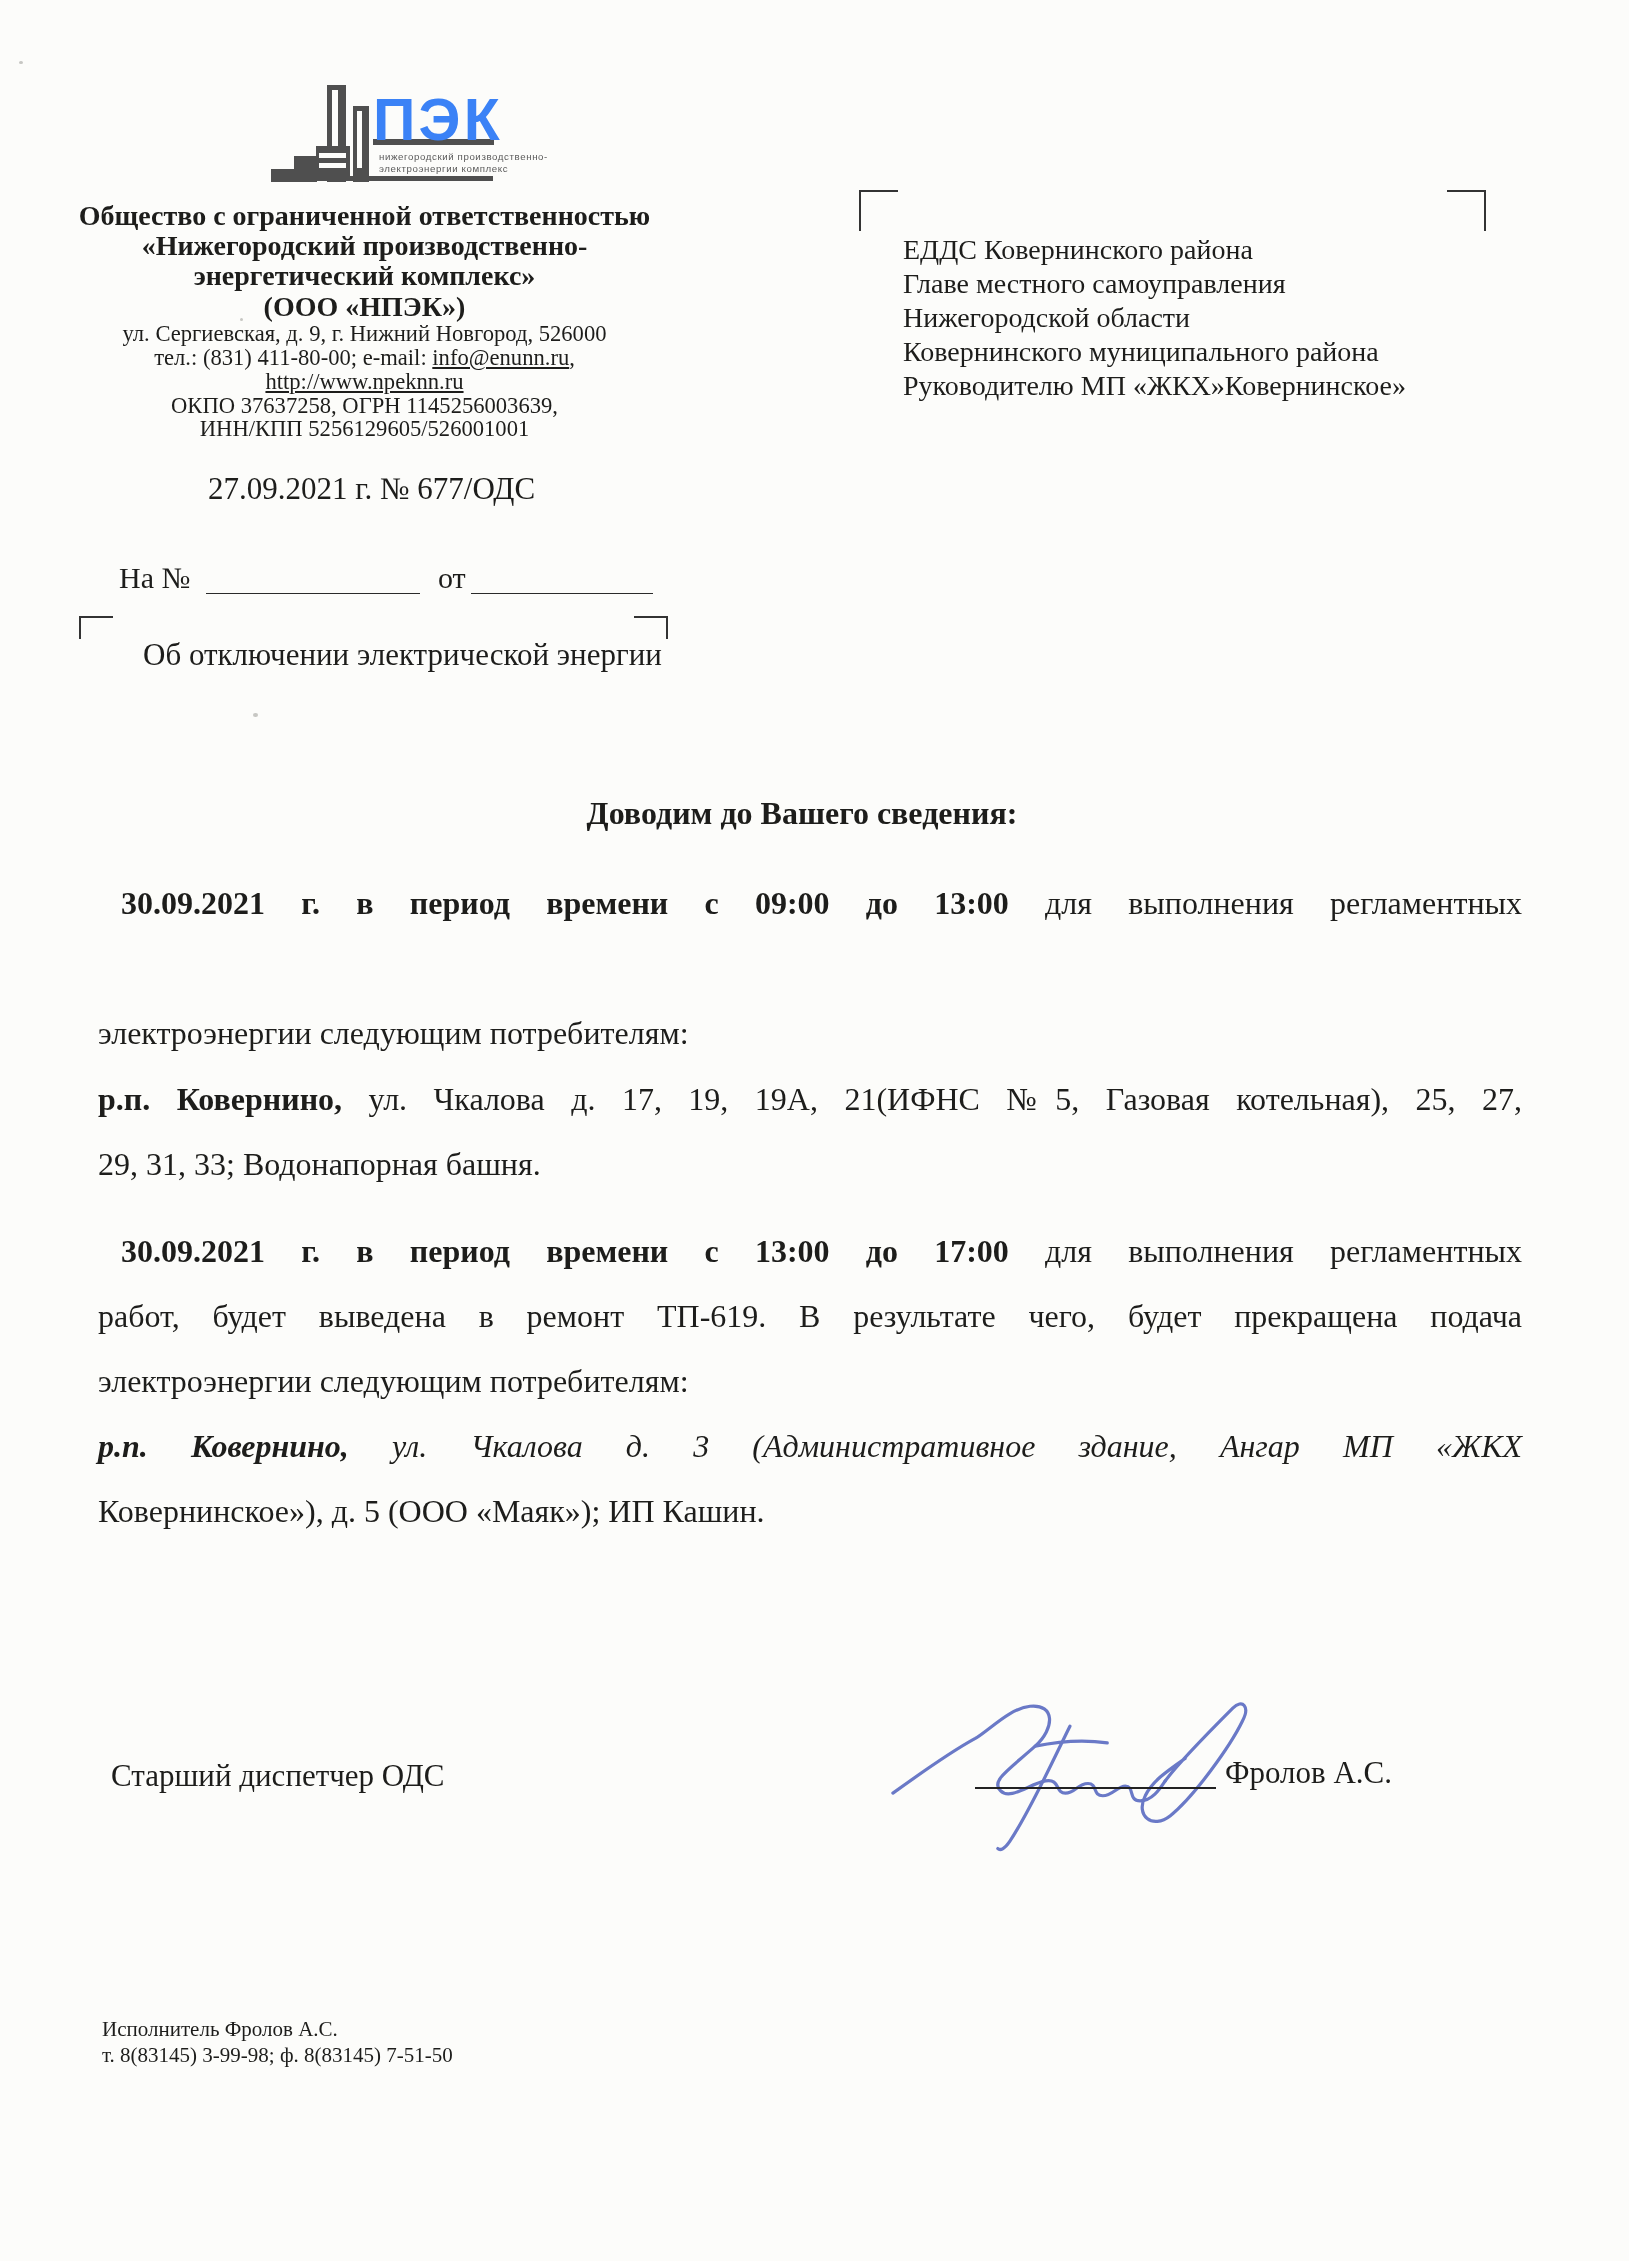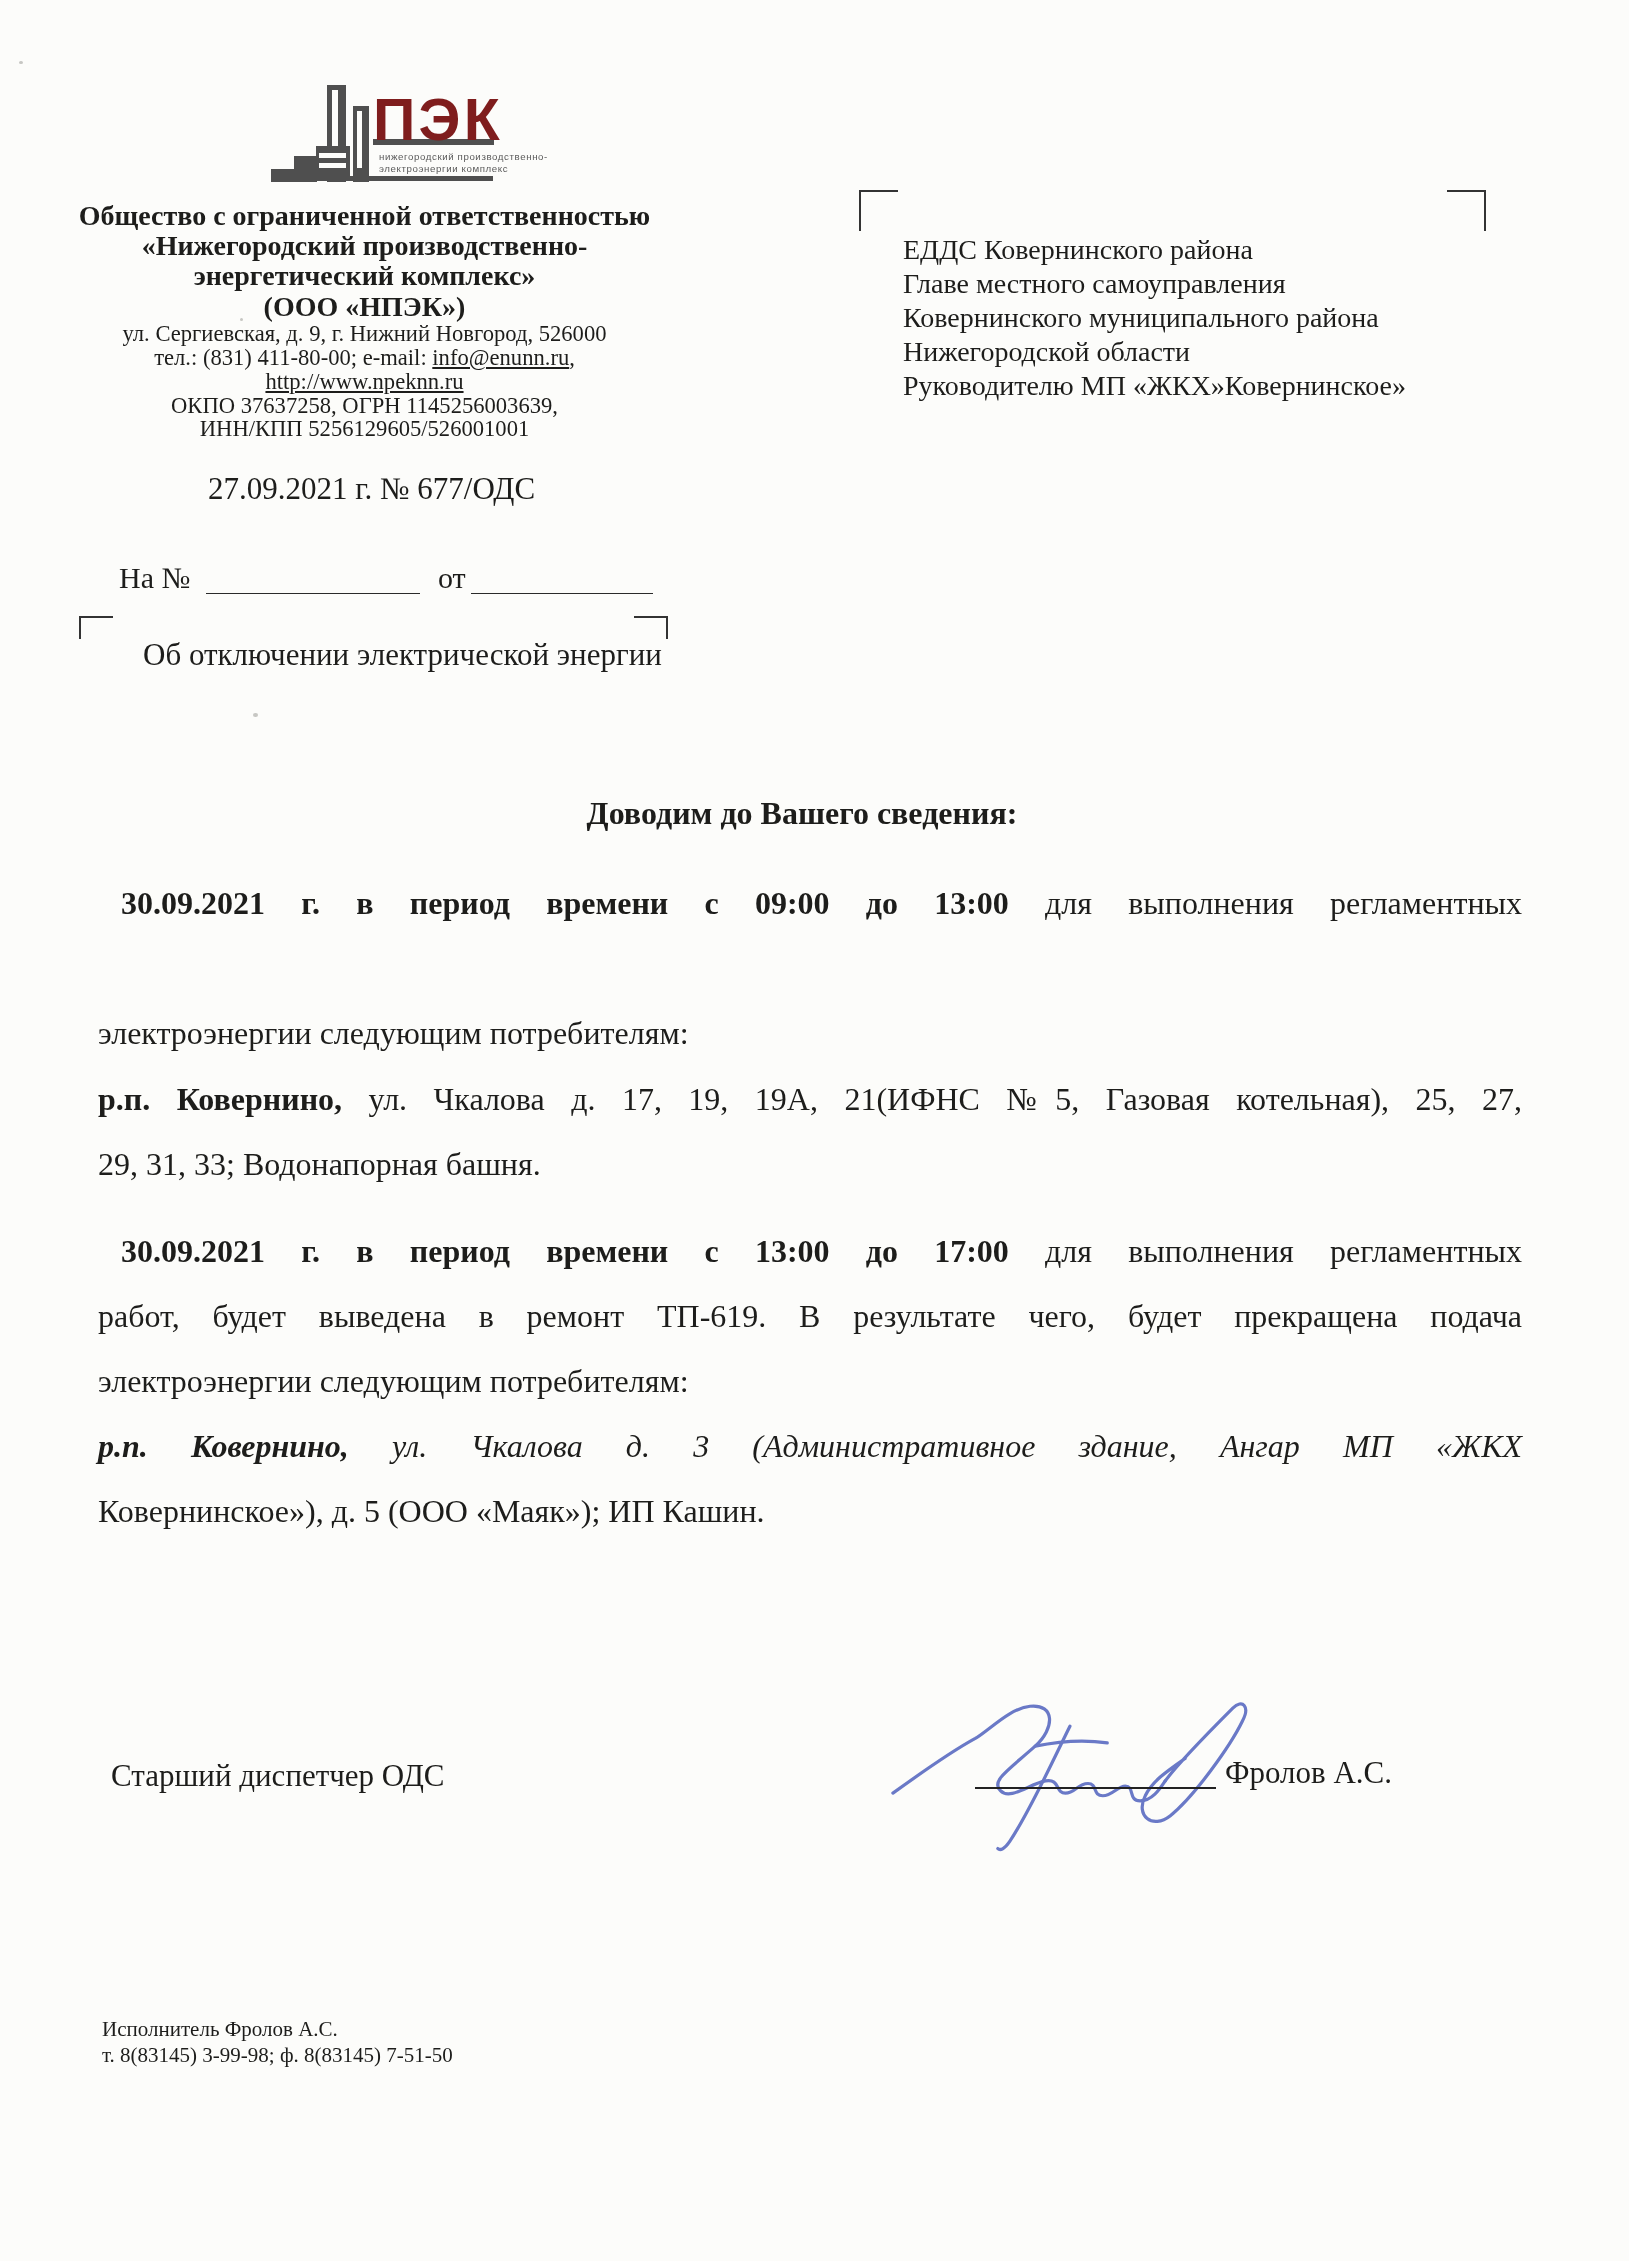--- a/index.html
+++ b/index.html
@@ -14,21 +14,21 @@
   .abs{position:absolute;}
 
   
   .logo{left:255px;top:72px;width:271px;height:123px;}
   .logo .blk{position:absolute;background:#4f4f4f;}
   .logo .stripe{position:absolute;background:#fcfcfa;}
   .logo-text{
     position:absolute;left:118px;top:19.3px;
     font-family:"Liberation Sans","DejaVu Sans",sans-serif;
     font-weight:bold;font-size:59px;line-height:59px;
-    letter-spacing:3.2px;color:#7f1d1d;
+    letter-spacing:3.2px;color:#3b82f6;
   }
   .logo-tag{
     position:absolute;left:124px;
     font-family:"Liberation Sans","DejaVu Sans",sans-serif;
     font-size:9.7px;line-height:11.6px;color:#5a5a5a;letter-spacing:0.6px;
     white-space:nowrap;
   }
 
   
   .hl{left:68px;width:593px;text-align:center;white-space:nowrap;}
@@ -95,22 +95,22 @@
   <div class="abs hl hl-small" style="top:369px;"><span class="u">http://www.npeknn.ru</span></div>
   <div class="abs hl hl-small" style="top:393px;">ОКПО 37637258, ОГРН 1145256003639,</div>
   <div class="abs hl hl-small" style="top:416px;">ИНН/КПП 5256129605/526001001</div>
 
   <div class="abs corner tl" style="left:859px;top:190px;"></div>
   <div class="abs corner tr" style="left:1447px;top:190px;"></div>
 
   <div class="abs recipient">
     <div>ЕДДС Ковернинского района</div>
     <div>Главе местного самоуправления</div>
+    <div>Нижегородской области</div>
     <div>Ковернинского муниципального района</div>
-    <div>Нижегородской области</div>
     <div>Руководителю МП «ЖКХ»Ковернинское»</div>
   </div>
 
   <div class="abs ref-date">27.09.2021 г.  № 677/ОДС</div>
 
   <div class="abs na-line" style="left:119px;top:561px;">На №</div>
   <div class="abs blank" style="left:206px;top:593px;width:214px;"></div>
   <div class="abs na-line" style="left:438px;top:561px;">от</div>
   <div class="abs blank" style="left:471px;top:593px;width:182px;"></div>
 

